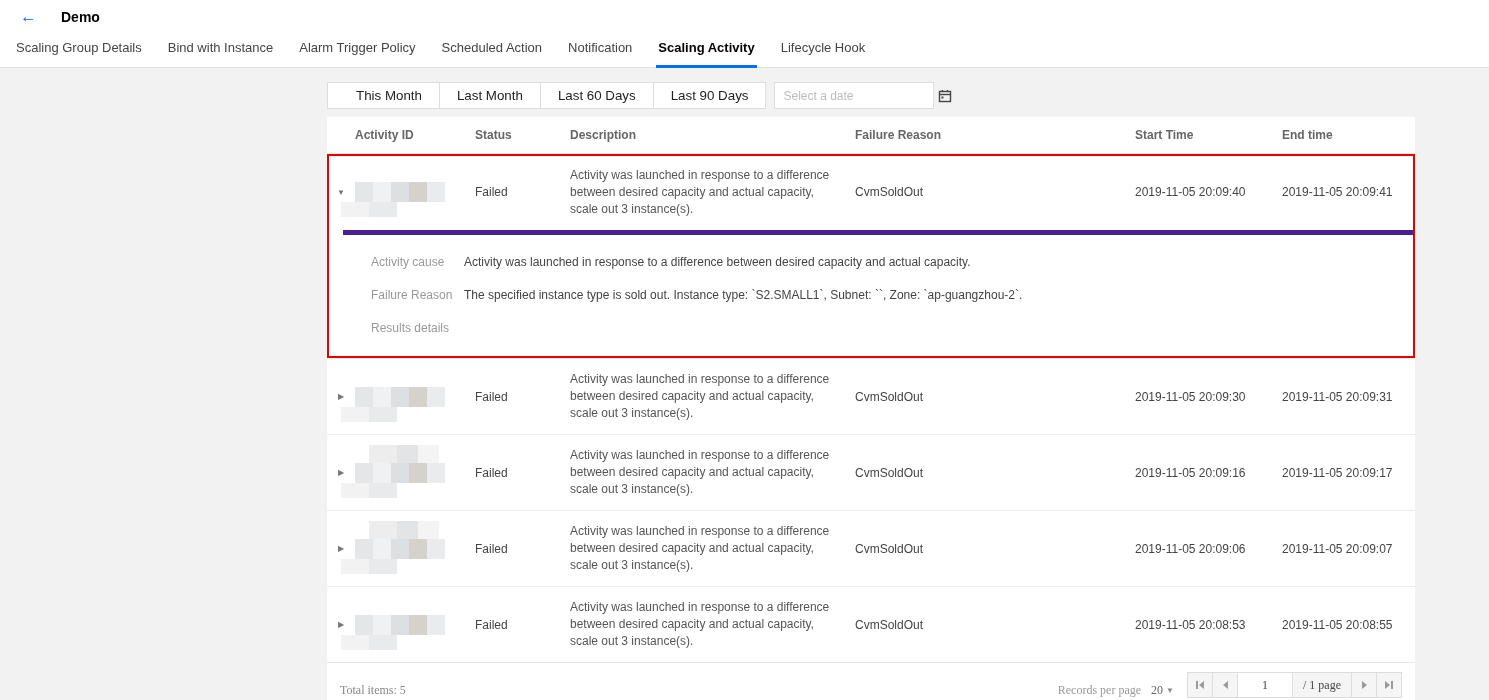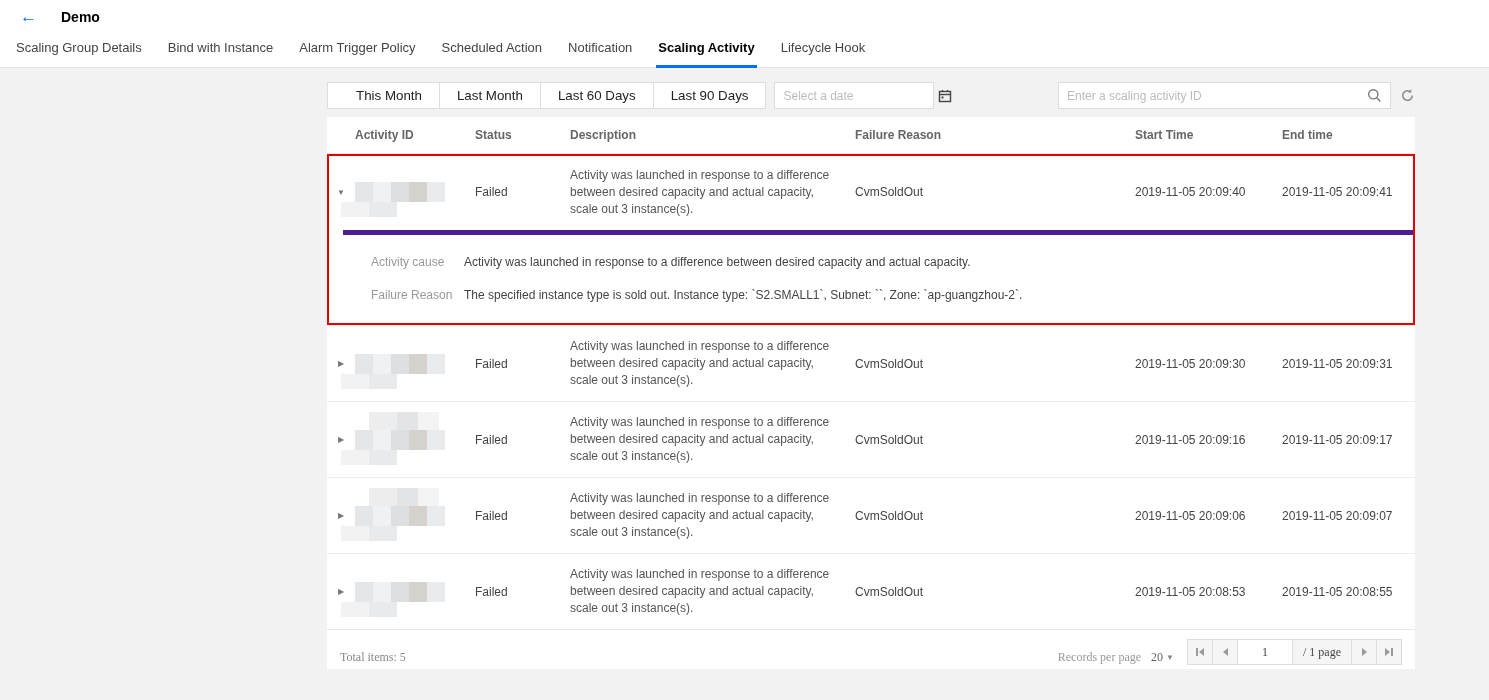--- a/index.html
+++ b/index.html
@@ -121,37 +121,20 @@
         <span>
           <svg width="14" height="14" viewBox="0 0 14 14">
               <rect x="1.5" y="2.5" width="11" height="10" fill="none" stroke="#444" stroke-width="1.4"></rect>
               <line x1="1.5" y1="5.5" x2="12.5" y2="5.5" stroke="#444" stroke-width="1.4"></line>
               <line x1="4.5" y1="1" x2="4.5" y2="3" stroke="#444" stroke-width="1.4"></line>
               <line x1="9.5" y1="1" x2="9.5" y2="3" stroke="#444" stroke-width="1.4"></line>
               <rect x="3.5" y="7.5" width="2" height="2" fill="#444"></rect>
             </svg>
         </span>
       </div>
-      <div class="search-wrap">
-        <div class="search-box">
-          <input type="text" placeholder="Enter a scaling activity ID" style="">
-          <span>
-            <svg width="15" height="15" viewBox="0 0 15 15">
-                <circle cx="6.3" cy="6.3" r="4.6" fill="none" stroke="#777" stroke-width="1.4"></circle>
-                <line x1="9.8" y1="9.8" x2="13.4" y2="13.4" stroke="#777" stroke-width="1.4"></line>
-              </svg>
-          </span>
-        </div>
-        <span class="icon-btn">
-          <svg width="15" height="15" viewBox="0 0 15 15">
-              <path d="M12.3 7.5a4.8 4.8 0 1 1-1.5-3.5" fill="none" stroke="#8a8a8a" stroke-width="1.5"></path>
-              <path d="M11.2 1.2 L11.4 4.6 L8 4.4 Z" fill="#8a8a8a"></path>
-            </svg>
-        </span>
-      </div>
     </div>
 
     <div class="card">
 
       <div class="tgrid thead">
         <div></div>
         <div>Activity ID</div>
         <div>Status</div>
         <div>Description</div>
         <div>Failure Reason</div>
@@ -175,20 +158,24 @@
           <div class="ts">2019-11-05 20:09:41</div>
         </div>
         <div class="detail-sec">
           <div class="detail-row">
             <div class="detail-label">Activity cause</div>
             <div class="detail-value">Activity was launched in response to a difference between desired capacity and actual capacity.</div>
           </div>
           <div class="detail-row">
             <div class="detail-label">Failure Reason</div>
             <div class="detail-value">The specified instance type is sold out. Instance type: `S2.SMALL1`, Subnet: ``, Zone: `ap-guangzhou-2`.</div>
+          </div>
+          <div class="detail-row">
+            <div class="detail-label">Results details</div>
+            <div class="detail-value"></div>
           </div>
         </div>
       </div>
 
       <div class="tgrid trow">
         <div class="expand-ic">▶</div>
         <div>
             <div class="id-blur">
               <i class="strip"></i>
               <i class="strip s2"></i>

